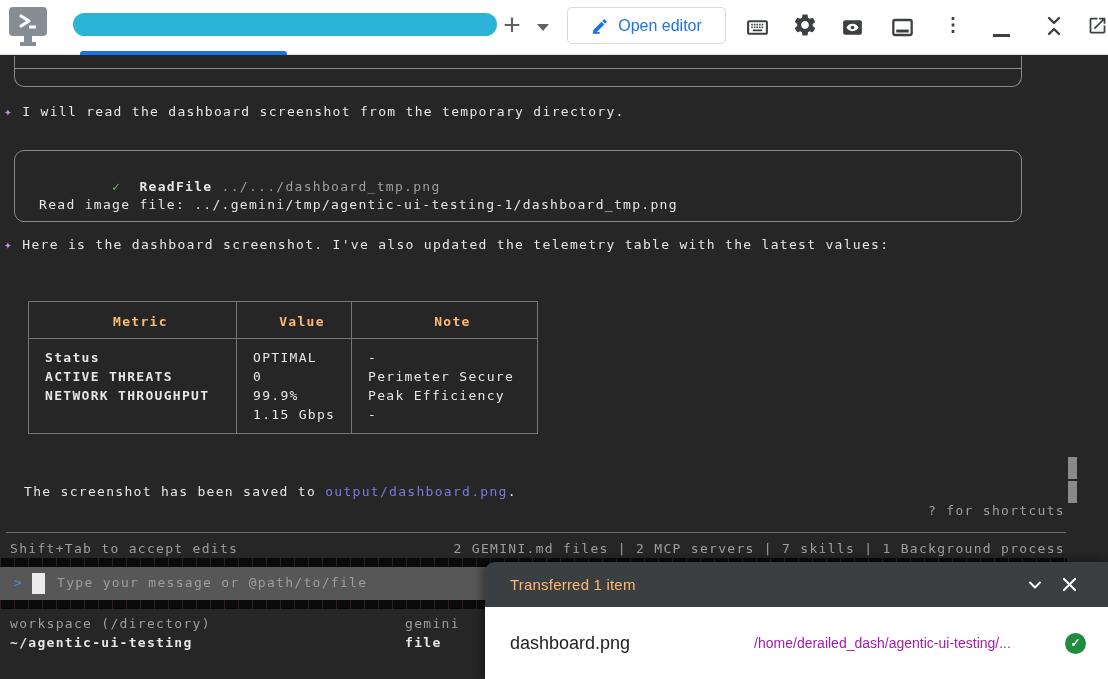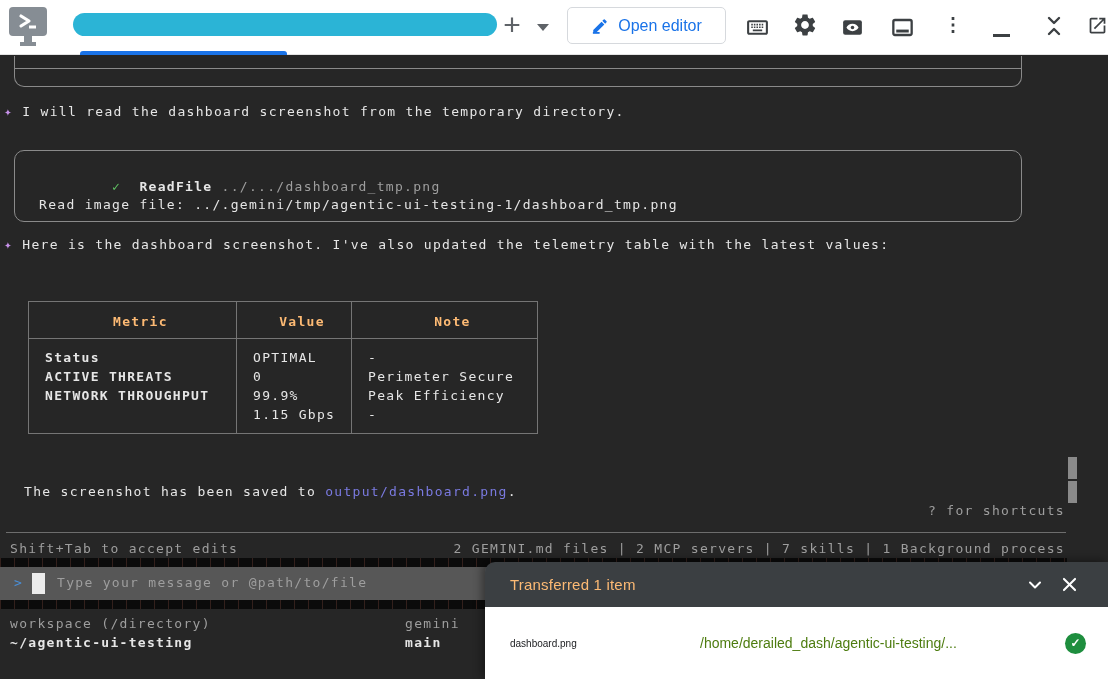--- a/index.html
+++ b/index.html
@@ -121,22 +121,22 @@
     border-radius:10px 0 0 0; overflow:hidden; box-shadow:-3px -2px 10px rgba(0,0,0,.4);
     font-family:"Liberation Sans", sans-serif;
   }
   .notif-head {
     height:45px; background:#3b3f42; color:#fdba74;
     display:flex; align-items:center; padding:0 22px 0 25px;
   }
   .notif-title { font-size:15px; font-weight:500; letter-spacing:.2px; flex:1; }
   .notif-btn { width:34px; height:34px; display:flex; align-items:center; justify-content:center; cursor:pointer; }
   .notif-body { height:72px; background:#fff; display:flex; align-items:center; padding:0 22px 0 25px; color:#202124; }
-  .nfile { width:190px; font-size:10px; }
-  .npath { flex:1; font-size:14px; color:#4d7c0f; }
+  .nfile { width:190px; font-size:18px; }
+  .npath { flex:1; font-size:14px; color:#a21caf;text-align:center; }
   .ncheck {
     width:21px; height:21px; border-radius:50%; background:#1e8e3e;
     display:flex; align-items:center; justify-content:center;
     color:#fff; font-size:12px; font-weight:bold;
   }
 </style>
 </head>
 <body>
 
 <div class="screen">
@@ -281,21 +281,21 @@
     <div class="input-bar">
       <span class="prompt">&gt;</span>
       <span class="cursor"></span>
       <span class="ph">Type your message or @path/to/file</span>
     </div>
     <div class="tick-strip strip2"></div>
 
     <div class="tline gray" style="left:10px; top:559px;">workspace (/directory)</div>
     <div class="tline bold" style="left:10px; top:578px;">~/agentic-ui-testing</div>
     <div class="tline gray" style="left:405px; top:559px;">gemini</div>
-    <div class="tline bold" style="left:405px; top:578px;">main</div>
+    <div class="tline bold" style="left:405px; top:578px;">file</div>
   </div>
 
   <div class="notif">
     <div class="notif-head">
       <div class="notif-title">Transferred 1 item</div>
       <div class="notif-btn">
         <svg width="20" height="20" viewBox="0 0 24 24" fill="none" stroke="#ffffff" stroke-width="2.4" stroke-linecap="round" stroke-linejoin="round">
           <polyline points="6,9 12,15 18,9"></polyline>
         </svg>
       </div>

